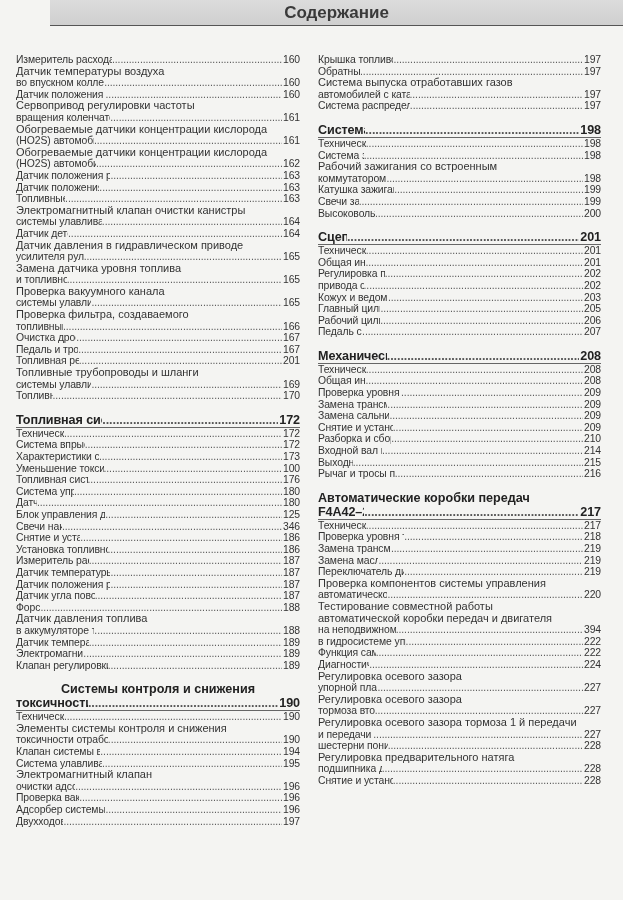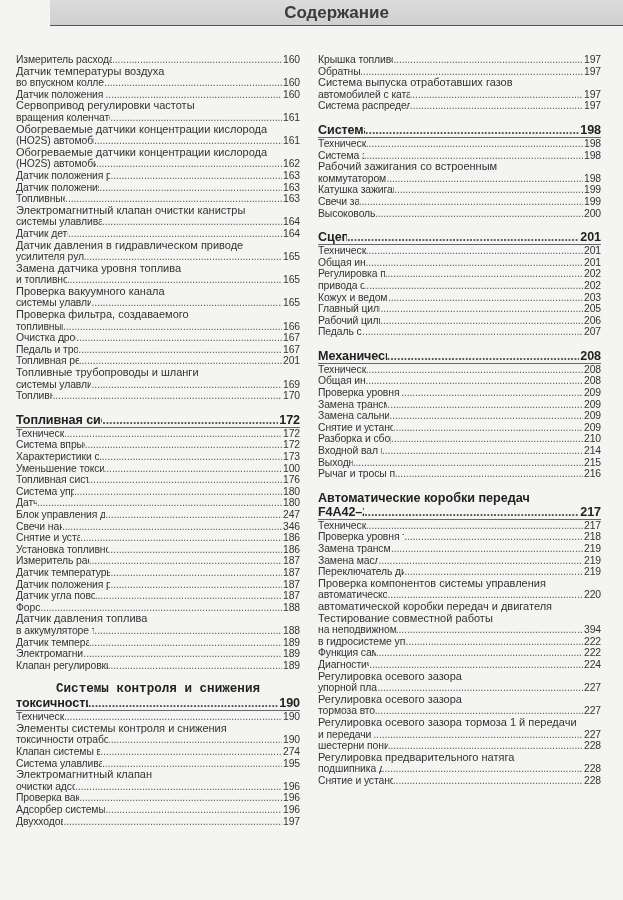--- a/index.html
+++ b/index.html
@@ -38,21 +38,21 @@
   }
   .entry .d::after { content:"................................................................................................................................................................"; }
   .entry .p { flex:0 0 auto; text-align:right; padding-left:1px; }
   .line1 { font-size:11px; line-height:11.6px; color:#333; white-space:nowrap; }
   .sec {
     margin-top:11px;
   }
   .sec .entry.head, .sec .line1.head {
     font-size:12.6px; font-weight:bold; line-height:14px; color:#222;
   }
-  .sec .line1.head.center { text-align:center;font-family:Liberation Mono, monospace; }
+  .sec .line1.head.center { text-align:center; }
   .sec .head-rule { border-bottom:1px solid #666; }
 </style>
 </head>
 <body>
 
 <div class="header">
   <span>Содержание</span>
 </div>
 
 <div class="col left" id="col-left">
@@ -260,21 +260,21 @@
         <div class="entry">
           <span class="t">Датчики</span>
           <span class="d"></span>
           <span class="p">180</span>
         </div>
       </div>
       <div>
         <div class="entry">
           <span class="t">Блок управления дизельным двигателем (ECU)</span>
           <span class="d"></span>
-          <span class="p">247</span>
+          <span class="p">125</span>
         </div>
       </div>
       <div>
         <div class="entry">
           <span class="t">Свечи накаливания</span>
           <span class="d"></span>
           <span class="p">346</span>
         </div>
       </div>
       <div>
@@ -377,21 +377,21 @@
         <div class="entry">
           <span class="t">токсичности отработавших газов и их назначение</span>
           <span class="d"></span>
           <span class="p">190</span>
         </div>
       </div>
       <div>
         <div class="entry">
           <span class="t">Клапан системы вентиляции картера (PCV)</span>
           <span class="d"></span>
-          <span class="p">274</span>
+          <span class="p">194</span>
         </div>
       </div>
       <div>
         <div class="entry">
           <span class="t">Система улавливания паров топлива (EVAP)</span>
           <span class="d"></span>
           <span class="p">195</span>
         </div>
       </div>
       <div>
@@ -697,22 +697,22 @@
       </div>
       <div>
         <div class="line1">Проверка компонентов системы управления</div>
         <div class="entry">
           <span class="t">автоматической коробки передач</span>
           <span class="d"></span>
           <span class="p">220</span>
         </div>
       </div>
       <div>
+        <div class="line1">Тестирование совместной работы</div>
         <div class="line1">автоматической коробки передач и двигателя</div>
-        <div class="line1">Тестирование совместной работы</div>
         <div class="entry">
           <span class="t">на неподвижном автомобиле (stall test)</span>
           <span class="d"></span>
           <span class="p">394</span>
         </div>
       </div>
       <div>
         <div class="entry">
           <span class="t">в гидросистеме управления коробкой передач</span>
           <span class="d"></span>

